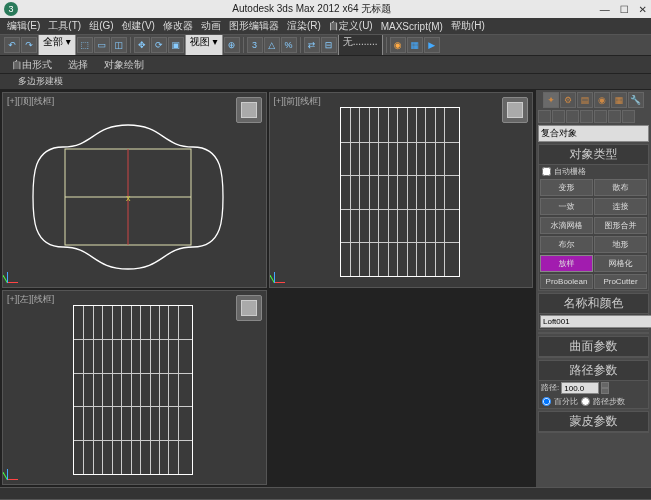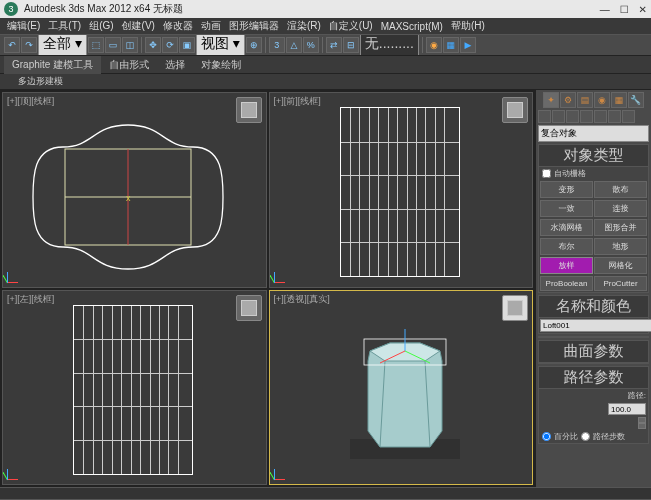--- a/index.html
+++ b/index.html
@@ -1,25 +1,25 @@
 <!DOCTYPE html>
 <html><head>
 <meta charset="utf-8">
 <style>
 * { margin:0; padding:0; box-sizing:border-box; font-family:"Microsoft YaHei",sans-serif; }
 body { background:#393939; width:651px; height:500px; overflow:hidden; font-size:10px; color:#ccc; }
 .titlebar { height:18px; background:#e8e8e8; display:flex; align-items:center; padding:0 4px; }
 .titlebar .logo { width:14px; height:14px; background:#2a7a5a; border-radius:50%; margin-right:6px; display:flex; align-items:center; justify-content:center; color:#fff; font-size:9px; }
-.titlebar .title { flex:1; color:#222; font-size:10px; }
+.titlebar .title { flex:1; text-align:center; color:#222; font-size:10px; }
 .titlebar .winbtns { display:flex; gap:10px; font-size:10px; color:#333; }
 .menubar { height:16px; background:#393939; display:flex; gap:2px; padding:0 4px; align-items:center; }
 .menubar span { font-size:10px; color:#ddd; padding:0 3px; cursor:default; }
 .toolbar { height:22px; background:#4a4a4a; border-top:1px solid #555; border-bottom:1px solid #222; display:flex; align-items:center; gap:1px; padding:0 4px; overflow:hidden; }
 .toolbar .tbtn { width:16px; height:16px; background:#555; border:1px solid #666; display:flex; align-items:center; justify-content:center; font-size:9px; color:#8cf; }
-.toolbar .sel { height:22px; background:#ddd; color:#000; border:1px solid #888; font-size:14px; padding:0 4px; }
+.toolbar .sel { height:22px; background:#ddd; color:#000; border:1px solid #888; font-size:10px; padding:0 4px; }
 .toolbar .sep { width:1px; height:16px; background:#666; margin:0 2px; }
 .ribbon { height:18px; background:#3a3a3a; display:flex; padding:0 4px; align-items:center; border-bottom:1px solid #222; }
 .ribbon .tab { padding:2px 8px; font-size:10px; color:#ccc; }
 .ribbon .tab.active { background:#4a4a4a; }
 .main { display:flex; height:397px; }
 .viewports { flex:1; display:grid; grid-template-columns:1fr 1fr; grid-template-rows:1fr 1fr; gap:2px; background:#222; padding:2px; }
 .vp { background:#3a3a3a; border:1px solid #555; position:relative; overflow:hidden; }
 .vp.active { border:1px solid #d4b94a; }
 .vp-label { position:absolute; top:2px; left:4px; font-size:9px; color:#aaa; z-index:2; }
 .vp-cube { position:absolute; top:4px; right:4px; width:26px; height:26px; background:#666; border:1px solid #888; border-radius:2px; z-index:2; display:flex; align-items:center; justify-content:center; }
@@ -32,27 +32,27 @@
 .wire-grid .vl { position:absolute; top:0; bottom:0; width:1px; background:#ccc; }
 .wire-grid .hl { position:absolute; left:0; right:0; height:1px; background:#ccc; }
 .cmdpanel { width:116px; background:#4a4a4a; border-left:1px solid #222; display:flex; flex-direction:column; padding:2px; gap:2px; overflow:hidden; }
 .cmd-icons { display:flex; gap:1px; justify-content:center; }
 .cmd-icons .ci { width:16px; height:16px; background:#555; border:1px solid #666; font-size:9px; display:flex; align-items:center; justify-content:center; color:#c84; }
 .cmd-icons .ci.active { background:#6a6a6a; }
 .cmd-sub { display:flex; gap:1px; }
 .cmd-sub .ci2 { width:13px; height:13px; background:#555; border:1px solid #666; }
 .cmd-dd { background:#ddd; color:#000; font-size:9px; padding:1px 2px; border:1px solid #888; }
 .cmd-sect { background:#444; border:1px solid #555; }
-.cmd-sect-h { background:#3a3a3a; font-size:15px; text-align:center; padding:1px; color:#ccc; border-bottom:1px solid #555; }
+.cmd-sect-h { background:#3a3a3a; font-size:12px; text-align:center; padding:1px; color:#ccc; border-bottom:1px solid #555; }
 .cmd-row { display:flex; gap:1px; padding:1px; }
 .cmd-btn { flex:1; background:#555; border:1px solid #666; font-size:8px; text-align:center; padding:2px 0; color:#ddd; }
 .cmd-btn.sel { background:#a21caf; border-color:#888; }
 .cmd-chk { display:flex; align-items:center; gap:3px; padding:1px 3px; font-size:8px; }
 .cmd-chk input { width:9px; height:9px; }
-.cmd-input { display:flex; align-items:flex-end; gap:2px; padding:1px 2px; font-size:8px;flex-direction:column; }
+.cmd-input { display:flex; align-items:flex-start; gap:2px; padding:1px 2px; font-size:8px; }
 .cmd-input input { width:38px; height:12px; background:#ddd; border:1px solid #888; font-size:8px; padding:0 2px; }
 .cmd-spin { width:8px; height:12px; background:#666; display:flex; flex-direction:column; }
 .cmd-spin div { flex:1; border:1px solid #777; }
 .statusbar { height:18px; background:#4a4a4a; border-top:1px solid #555; display:flex; align-items:center; padding:0 4px; gap:6px; font-size:8px; overflow:hidden; }
 .timeline { height:12px; background:#333; border-top:1px solid #555; position:relative; }
 </style>
 </head>
 <body>
 
 <div class="titlebar">
@@ -100,21 +100,20 @@
   <div class="tbtn">⇄</div>
   <div class="tbtn">⊟</div>
   <div class="sel" style="background:#333;color:#ccc">无.........</div>
   <div class="sep"></div>
   <div class="tbtn" style="color:#fa4">◉</div>
   <div class="tbtn" style="color:#4af">▦</div>
   <div class="tbtn" style="color:#4af">▶</div>
 </div>
 
 <div class="ribbon">
-  <div class="tab active">Graphite 建模工具</div>
   <div class="tab">自由形式</div>
   <div class="tab">选择</div>
   <div class="tab">对象绘制</div>
 </div>
 <div class="sub" style="background:#3a3a3a;padding:1px 18px;font-size:9px;border-bottom:1px solid #222">多边形建模</div>
 
 <div class="main">
   <div class="viewports">
 
     <div class="vp">
@@ -181,40 +180,20 @@
           <div class="vl" style="left:80%"></div>
           <div class="vl" style="left:88%"></div>
       </div>
       <div class="vp-axis">
           <div class="ax"></div>
           <div class="ay"></div>
           <div class="az"></div>
         </div>
     </div>
 
-    <div class="vp active">
-      <div class="vp-label">[+][透视][真实]</div>
-      <div class="vp-cube" style="background:#ddd"></div>
-      <svg style="position:absolute;left:60px;top:30px;width:150px;height:150px">
-        <rect x="20" y="118" width="110" height="20" fill="#2a2a2a" opacity="0.6"></rect>
-        <path d="M40 30 L60 22 L90 22 L110 30 L112 40 L112 110 L100 126 L50 126 L38 110 L38 40 Z" fill="#a6cccc" stroke="#6a9a9a"></path>
-        <path d="M40 30 L60 22 L90 22 L110 30 L95 40 L55 40 Z" fill="#cde6e6" stroke="#6a9a9a"></path>
-        <line x1="55" y1="40" x2="50" y2="126" stroke="#6a9a9a"></line>
-        <line x1="95" y1="40" x2="100" y2="126" stroke="#6a9a9a"></line>
-        <rect x="34" y="18" width="82" height="26" fill="none" stroke="#fff" stroke-width="0.8"></rect>
-        <line x1="75" y1="30" x2="75" y2="8" stroke="#4af"></line>
-        <line x1="75" y1="30" x2="100" y2="42" stroke="#4f4"></line>
-        <line x1="75" y1="30" x2="50" y2="42" stroke="#f44"></line>
-      </svg>
-      <div class="vp-axis">
-          <div class="ax"></div>
-          <div class="ay"></div>
-          <div class="az"></div>
-        </div>
-    </div>
   </div>
 
   <div class="cmdpanel">
     <div class="cmd-icons">
       <div class="ci active">✦</div>
       <div class="ci">⚙</div>
       <div class="ci">▤</div>
       <div class="ci">◉</div>
       <div class="ci">▦</div>
       <div class="ci">🔧</div>
@@ -287,20 +266,23 @@
           </div>
         </div>
       <div class="cmd-chk">
           <input type="radio" checked="" style="">
           <span>百分比</span>
           <input type="radio" style="">
           <span>路径步数</span>
         </div>
     </div>
 
+    <div class="cmd-sect">
+      <div class="cmd-sect-h">蒙皮参数</div>
+    </div>
   </div>
 </div>
 
 <div class="timeline"></div>
 
 <div class="statusbar">
   
   
 </div>
 

